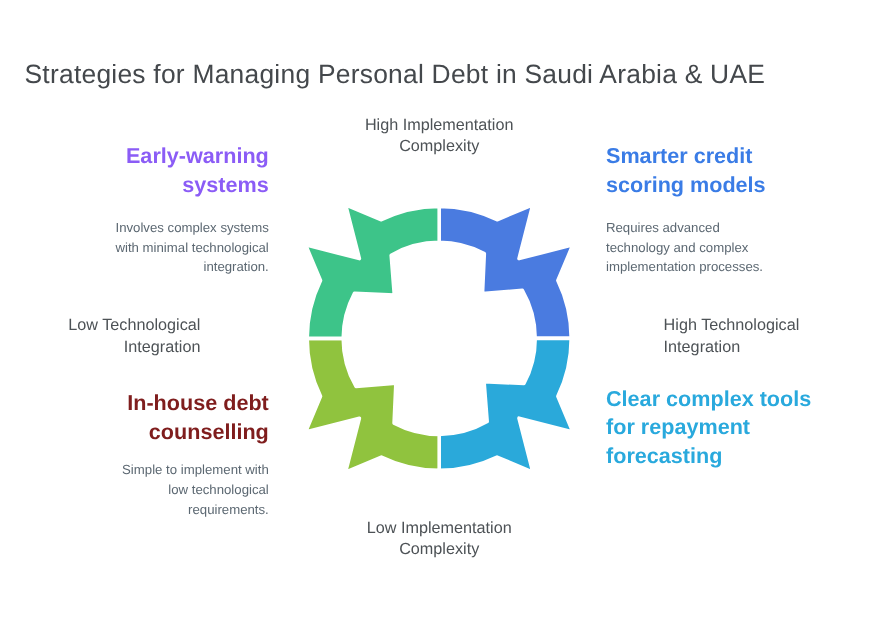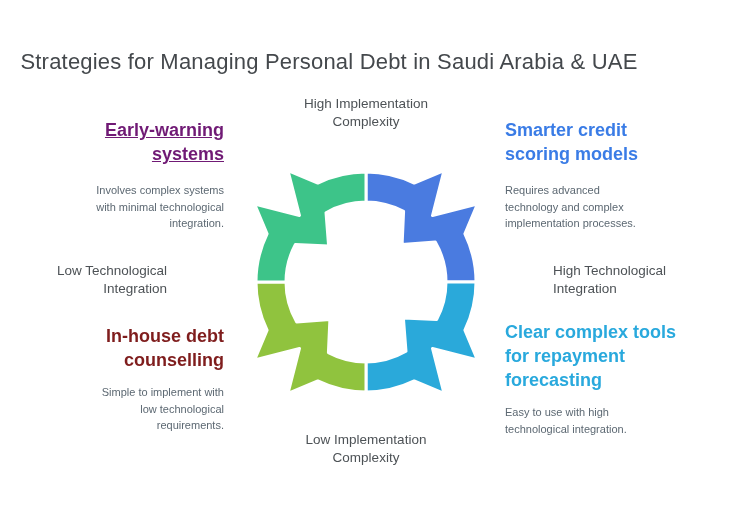--- a/index.html
+++ b/index.html
@@ -40,43 +40,41 @@
 
   <div class="txt axis axis-top" style="color: rgb(77, 82, 86);">High Implementation
 Complexity</div>
   <div class="txt axis axis-bottom" style="color: rgb(77, 82, 86);">Low Implementation
 Complexity</div>
   <div class="txt axis axis-left" style="color: rgb(77, 82, 86);">Low Technological
 Integration</div>
   <div class="txt axis axis-right" style="color: rgb(77, 82, 86);">High Technological
 Integration</div>
 
-  <div class="txt q-heading col-left h-tl" style="color: #701a75; text-decoration: underline;">Early-warning
+  <div class="txt q-heading col-left h-tl" style="color: #8b5cf6;">Early-warning
 systems</div>
   <div class="txt q-body col-left b-tl" style="color: rgb(92, 104, 114);">Involves complex systems
 with minimal technological
 integration.</div>
 
   <div class="txt q-heading col-right h-tr" style="color: rgb(58, 124, 230);">Smarter credit
 scoring models</div>
   <div class="txt q-body col-right b-tr" style="color: rgb(92, 104, 114);">Requires advanced
 technology and complex
 implementation processes.</div>
 
   <div class="txt q-heading col-left h-bl" style="color: #7f1d1d;">In-house debt
 counselling</div>
   <div class="txt q-body col-left b-bl" style="color: rgb(92, 104, 114);">Simple to implement with
 low technological
 requirements.</div>
 
   <div class="txt q-heading col-right h-br" style="color: rgb(41, 169, 221);">Clear complex tools
 for repayment
 forecasting</div>
-  <div class="txt q-body col-right b-br" style="color: rgb(92, 104, 114);">Easy to use with high
-technological integration.</div>
 
   <svg class="cycle" viewBox="0 0 280 280" xmlns="http://www.w3.org/2000/svg">
     <g stroke="#ffffff" stroke-width="3" stroke-linejoin="round">
       <path d="M 140 30 A 110 110 0 0 1 188.2 41.1 L 218 28.6 L 206.5 73.5 L 251.4 62 L 238.9 91.8 A 110 110 0 0 1 250 140 L 220 140 A 80 80 0 0 0 209.3 100 L 176.1 102.6 L 177.6 69.4 A 80 80 0 0 0 140 60 Z" fill="#4a7be0"></path>
       <path transform="rotate(90 140 140)" d="M 140 30 A 110 110 0 0 1 188.2 41.1 L 218 28.6 L 206.5 73.5 L 251.4 62 L 238.9 91.8 A 110 110 0 0 1 250 140 L 220 140 A 80 80 0 0 0 209.3 100 L 176.1 102.6 L 177.6 69.4 A 80 80 0 0 0 140 60 Z" fill="#2aa9da"></path>
       <path transform="rotate(180 140 140)" d="M 140 30 A 110 110 0 0 1 188.2 41.1 L 218 28.6 L 206.5 73.5 L 251.4 62 L 238.9 91.8 A 110 110 0 0 1 250 140 L 220 140 A 80 80 0 0 0 209.3 100 L 176.1 102.6 L 177.6 69.4 A 80 80 0 0 0 140 60 Z" fill="#90c33e"></path>
       <path transform="rotate(270 140 140)" d="M 140 30 A 110 110 0 0 1 188.2 41.1 L 218 28.6 L 206.5 73.5 L 251.4 62 L 238.9 91.8 A 110 110 0 0 1 250 140 L 220 140 A 80 80 0 0 0 209.3 100 L 176.1 102.6 L 177.6 69.4 A 80 80 0 0 0 140 60 Z" fill="#3dc489"></path>
     </g>
   </svg>
 

